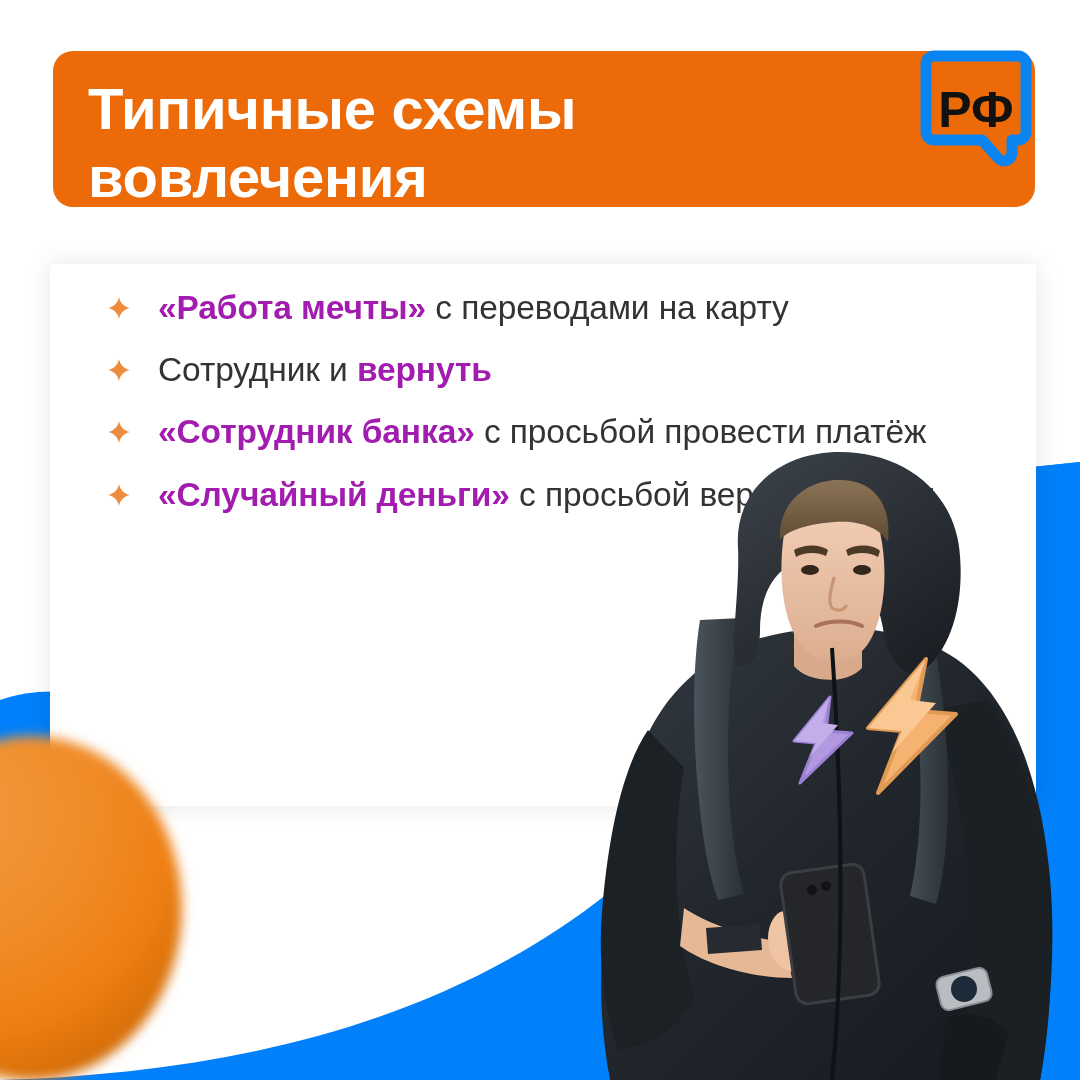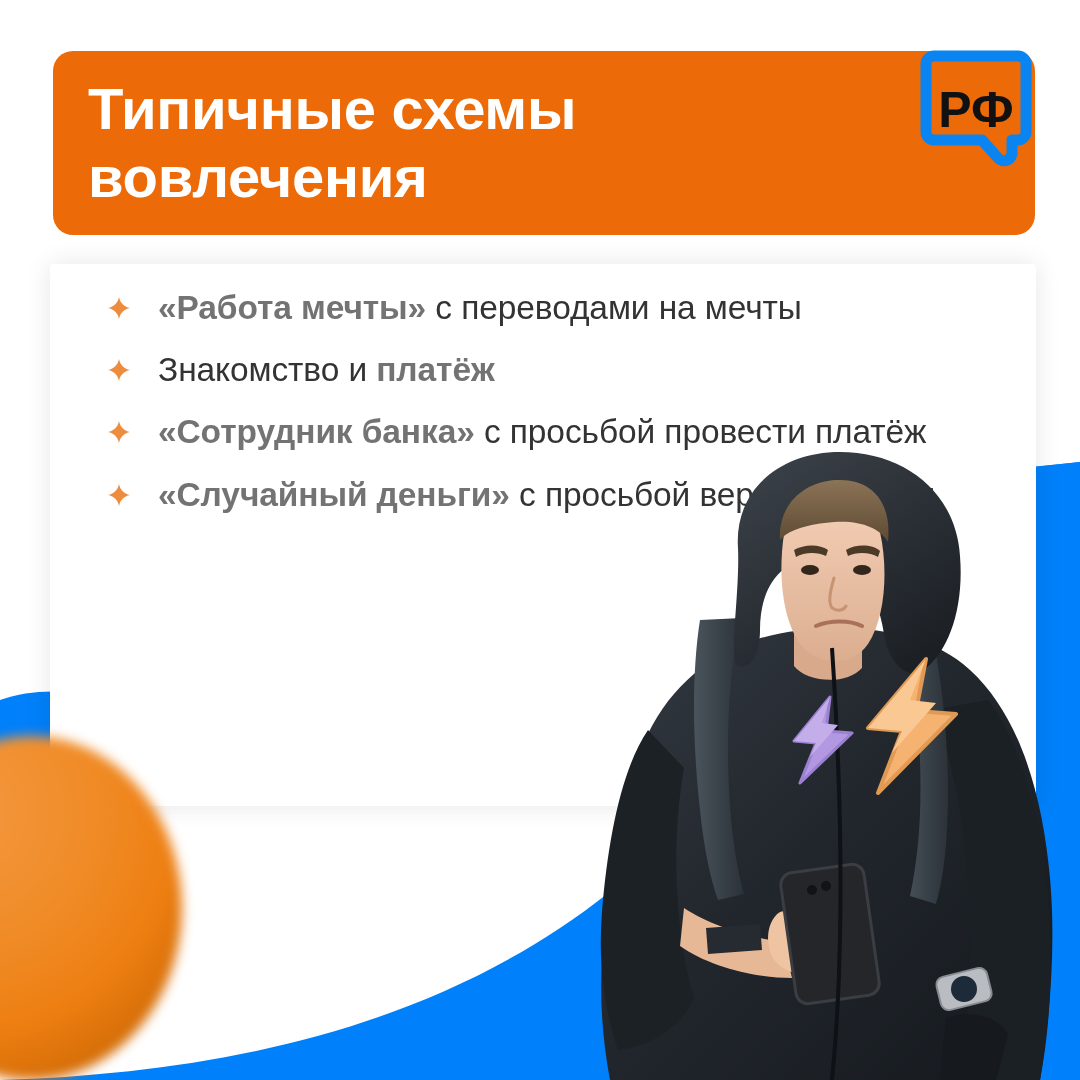--- a/index.html
+++ b/index.html
@@ -29,21 +29,21 @@
     height: 1080px;
     pointer-events: none;
   }
 
   
   .header-banner {
     position: absolute;
     left: 53px;
     top: 51px;
     width: 982px;
-    height: 184px;
+    height: 156px;
     background: #EC6A07;
     border-radius: 20px;
     z-index: 6;
   }
 
   .header-title {
     position: absolute;
     left: 35px;
     top: 24px;
     width: 760px;
@@ -100,21 +100,21 @@
 
   .bullet-diamond {
     position: absolute;
     left: 2px;
     top: 11px;
     width: 22px;
     height: 22px;
   }
   .bullet-diamond svg { display: block; width: 22px; height: 22px; }
 
-  .scheme-text b { font-weight: bold; color: #737373; }
+  .scheme-text b { font-weight: bold; color: #a21caf; }
   .scheme-text { font-weight: normal; }
 
   
   .person-photo {
     position: absolute;
     left: 588px;
     top: 438px;
     width: 500px;
     height: 642px;
     z-index: 8;
@@ -198,32 +198,32 @@
   <div class="content-card">
     <ul class="scheme-list">
 
       <li class="scheme-item">
         <span class="bullet-diamond">
           <svg viewBox="0 0 22 22" xmlns="http://www.w3.org/2000/svg">
             <path d="M11 0 C12.4 6.2 15.8 9.6 22 11 C15.8 12.4 12.4 15.8 11 22
                      C9.6 15.8 6.2 12.4 0 11 C6.2 9.6 9.6 6.2 11 0 Z" fill="#EE8C3E"></path>
           </svg>
         </span>
-        <span class="scheme-text"><b>«Работа мечты»</b><span> с переводами на мечты</span></span>
+        <span class="scheme-text"><b>«Работа мечты»</b><span> с переводами на карту</span></span>
       </li>
 
 
       <li class="scheme-item">
         <span class="bullet-diamond">
           <svg viewBox="0 0 22 22" xmlns="http://www.w3.org/2000/svg">
             <path d="M11 0 C12.4 6.2 15.8 9.6 22 11 C15.8 12.4 12.4 15.8 11 22
                      C9.6 15.8 6.2 12.4 0 11 C6.2 9.6 9.6 6.2 11 0 Z" fill="#EE8C3E"></path>
           </svg>
         </span>
-        <span class="scheme-text"><span>Знакомство и </span><b>платёж</b><br></span>
+        <span class="scheme-text"><span>Сотрудник и </span><b>вернуть</b><br></span>
       </li>
 
       <li class="scheme-item">
         <span class="bullet-diamond">
           <svg viewBox="0 0 22 22" xmlns="http://www.w3.org/2000/svg">
             <path d="M11 0 C12.4 6.2 15.8 9.6 22 11 C15.8 12.4 12.4 15.8 11 22
                      C9.6 15.8 6.2 12.4 0 11 C6.2 9.6 9.6 6.2 11 0 Z" fill="#EE8C3E"></path>
           </svg>
         </span>
         <span class="scheme-text"><b>«Сотрудник банка»</b><span> с просьбой провести платёж</span></span>

